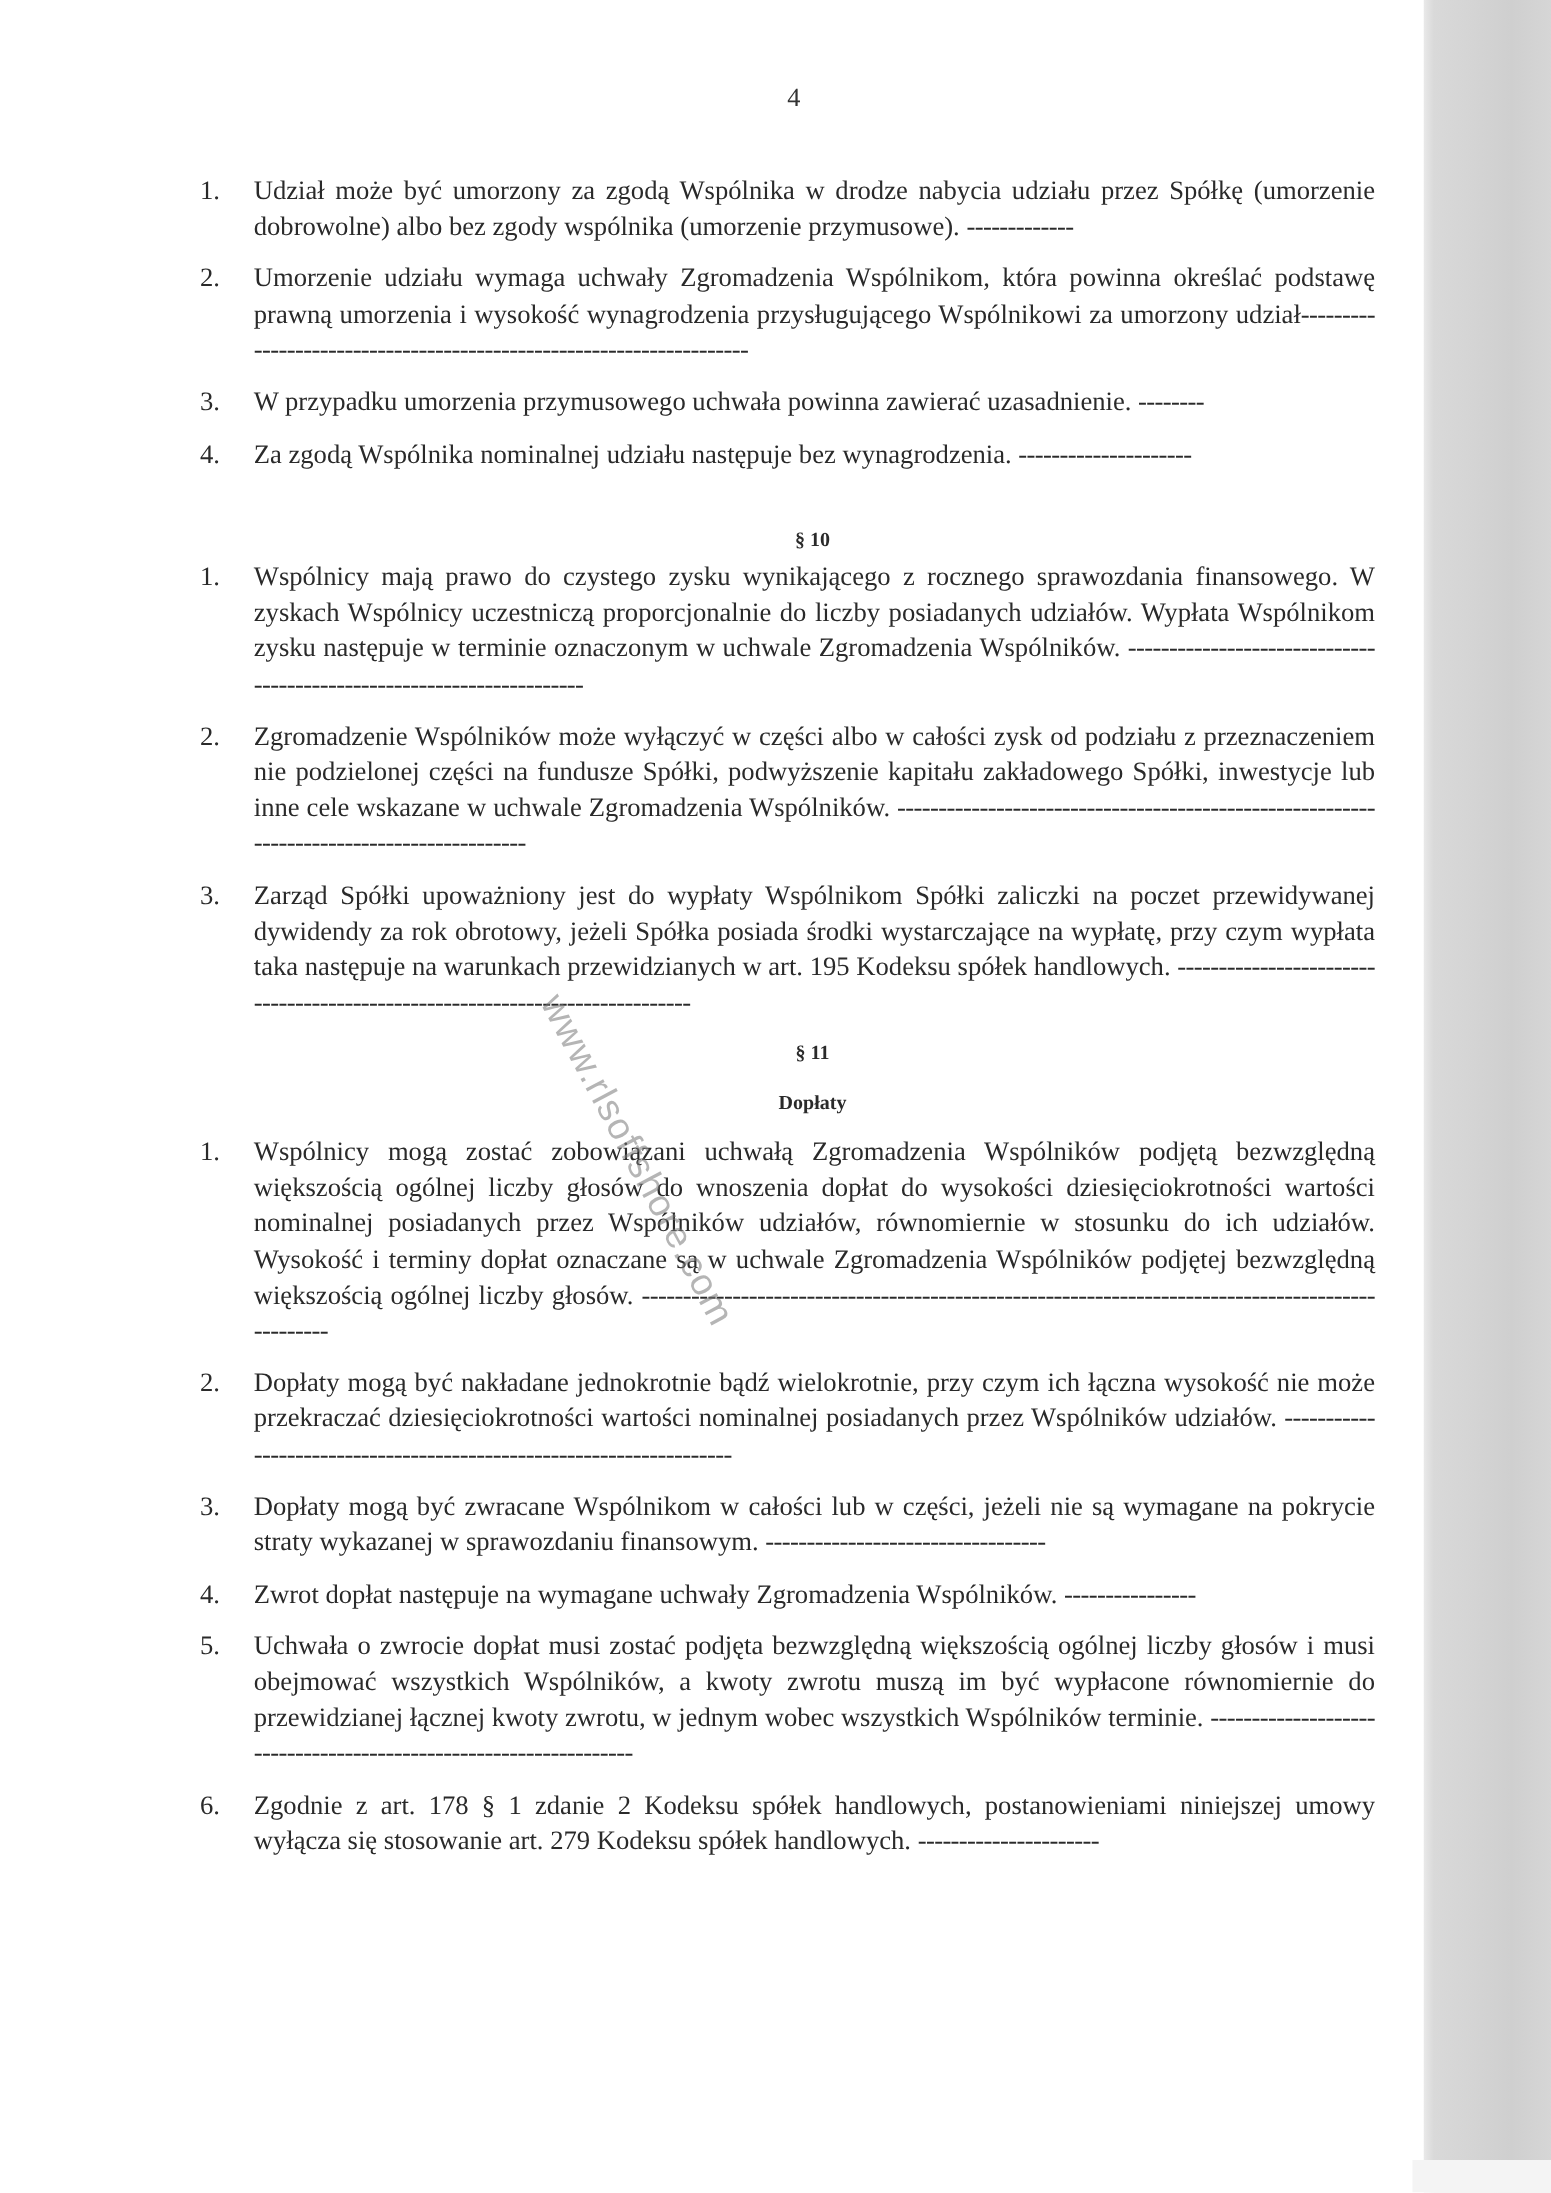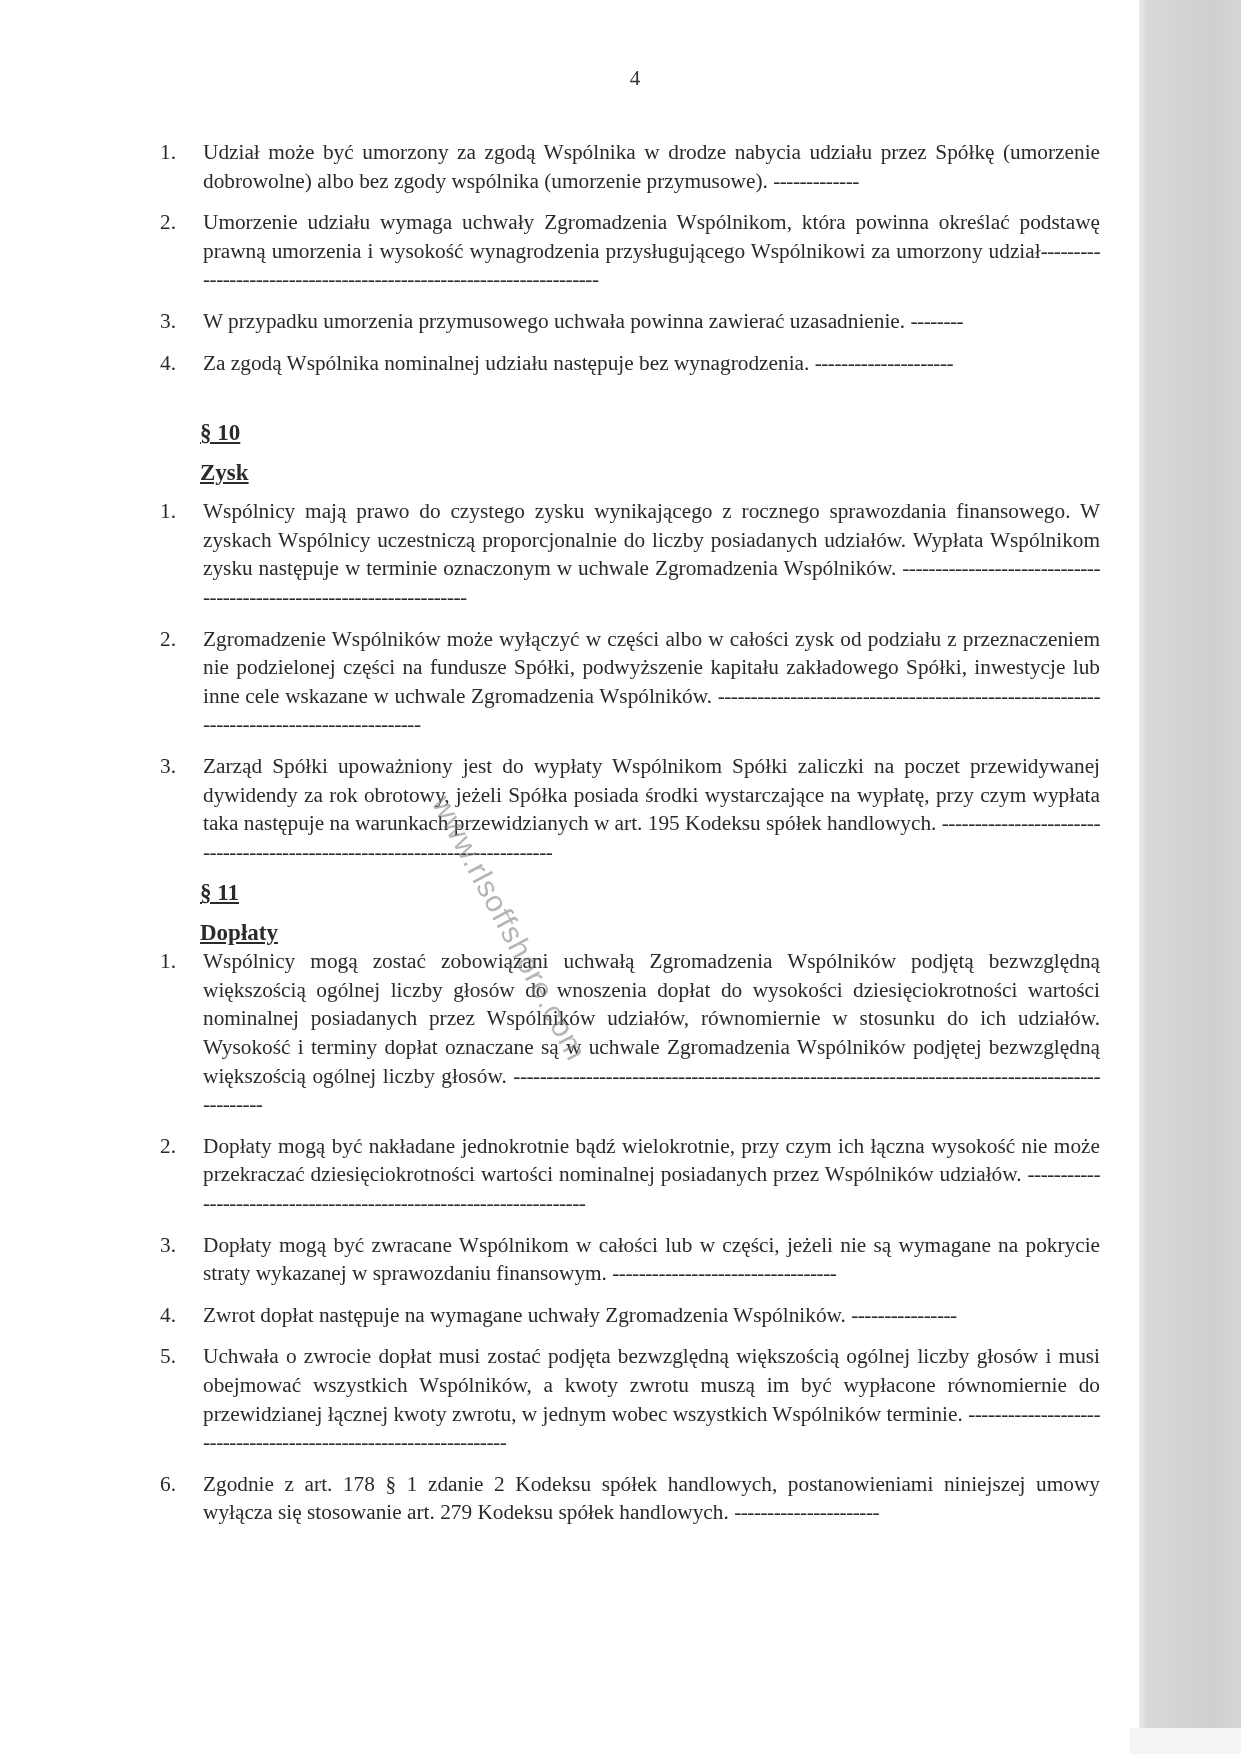--- a/index.html
+++ b/index.html
@@ -59,31 +59,30 @@
       left: 0;
       top: 0;
     }
     .item .body {
       display: block;
     }
     .dashes {
       letter-spacing: -0.5px;
     }
     .section-head {
-      text-align: left;
+      text-align: center;
       font-weight: bold;
-      font-size: 23px;
+      font-size: 16px;
       line-height: 28px;
       margin-left: 40px;
-      text-decoration: underline;
     }
     .sec10 { margin-top: 42px; }
     .sec10-title { margin-top: 12px; margin-bottom: 10px; }
     .sec11 { }
-    .sec11-title { margin-top: 12px; margin-bottom: 0; }
+    .sec11-title { margin-top: 12px; margin-bottom: 10px; }
     .watermark {
       position: absolute;
       left: 455px;
       top: 790px;
       font-family: "Liberation Sans", "DejaVu Sans", sans-serif;
       font-size: 30px;
       color: rgba(120,120,120,0.55);
       transform: rotate(62deg);
       transform-origin: left top;
       letter-spacing: 1px;
@@ -115,21 +114,20 @@
       <span class="body"><span>W przypadku umorzenia przymusowego uchwała powinna zawierać uzasadnienie.</span> <span class="dashes">--------</span></span>
     </div>
     <div class="item">
       <span class="num">4.</span>
       <span class="body"><span>Za zgodą Wspólnika nominalnej udziału następuje bez wynagrodzenia.</span> <span class="dashes">---------------------</span></span>
     </div>
   </div>
 
   <div>
     <div class="section-head sec10">§ 10</div>
-    <div class="section-head sec10-title">Zysk</div>
 
     <div class="item">
       <span class="num">1.</span>
       <span class="body"><span>Wspólnicy mają prawo do czystego zysku wynikającego z rocznego sprawozdania finansowego. W zyskach Wspólnicy uczestniczą proporcjonalnie do liczby posiadanych udziałów. Wypłata Wspólnikom zysku następuje w terminie oznaczonym w uchwale Zgromadzenia Wspólników.</span> <span class="dashes">----------------------------------------------------------------------</span></span>
     </div>
     <div class="item">
       <span class="num">2.</span>
       <span class="body"><span>Zgromadzenie Wspólników może wyłączyć w części albo w całości zysk od podziału z przeznaczeniem nie podzielonej części na fundusze Spółki, podwyższenie kapitału zakładowego Spółki, inwestycje lub inne cele wskazane w uchwale Zgromadzenia Wspólników.</span> <span class="dashes">-------------------------------------------------------------------------------------------</span></span>
     </div>
     <div class="item">

